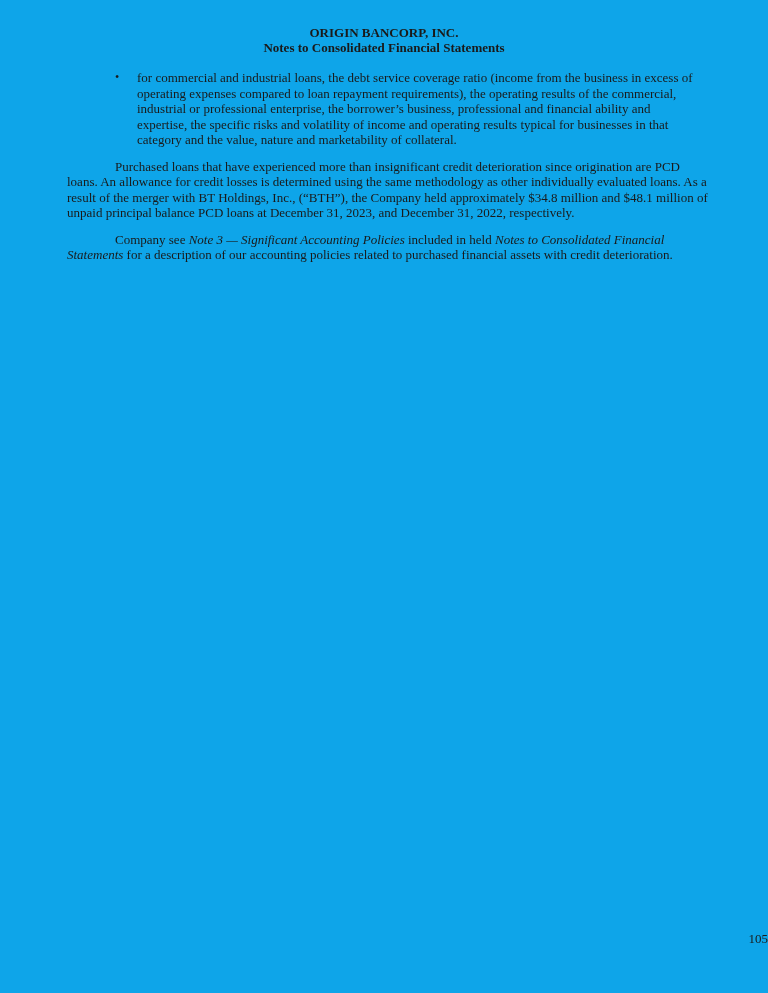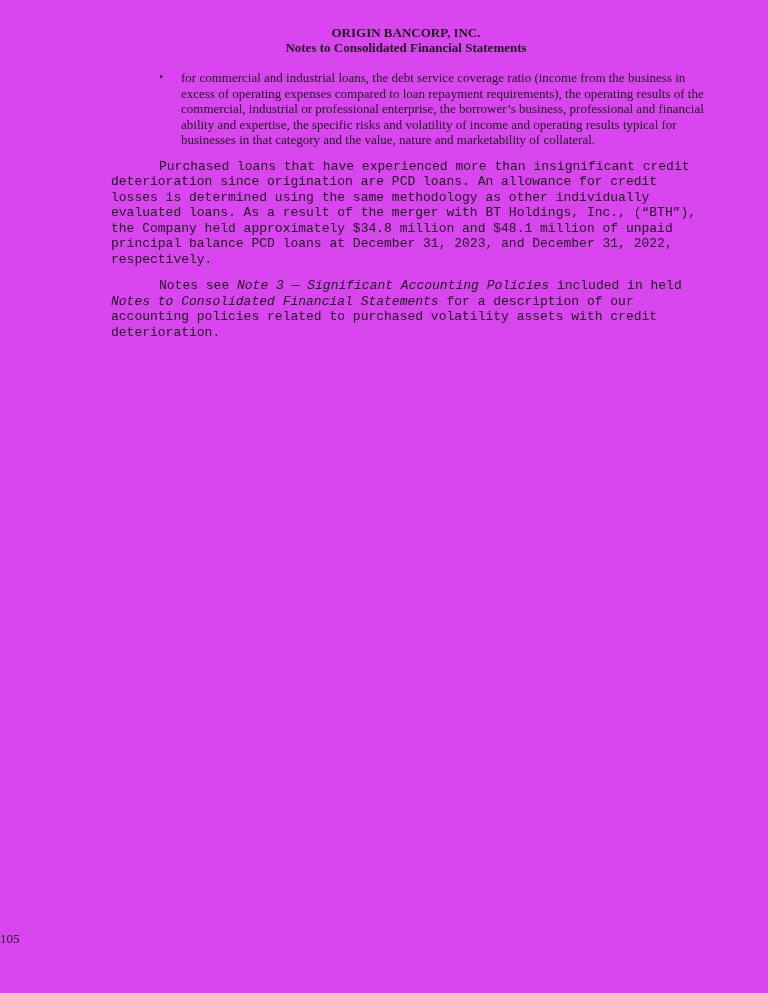--- a/index.html
+++ b/index.html
@@ -5,23 +5,22 @@
   * { margin: 0; padding: 0; box-sizing: border-box; }
   html, body { background: #ffffff; }
   body {
     font-family: "Liberation Serif", "DejaVu Serif", serif;
     color: #1a1a1a;
   }
   .page {
     position: relative;
     width: 768px;
     height: 993px;
-    background: #d946ef;
+    background: #0ea5e9;
     overflow: hidden;
-    padding-left: 44px;
   }
   .doc-header {
     padding-top: 26px;
     text-align: center;
     font-weight: bold;
     font-size: 13px;
     line-height: 14.5px;
   }
   .content {
     margin-left: 67px;
@@ -38,29 +37,28 @@
     flex: 0 0 22px;
     font-size: 12px;
   }
   .bullet-text {
     flex: 1;
     max-width: 566px;
   }
   .para {
     margin-top: 11px;
     text-indent: 48px;
-    font-family: Liberation Mono, monospace;
   }
   .italic { font-style: italic; }
   .page-number {
     position: absolute;
     top: 931px;
     left: 0;
     width: 100%;
-    text-align: left;
+    text-align: right;
     font-size: 13px;
   }
 </style>
 </head>
 <body>
 
 <div class="page">
 
   <header class="doc-header">
     <div>ORIGIN BANCORP, INC.</div>
@@ -69,19 +67,19 @@
 
   <div class="content">
 
     <div class="bullet-row">
       <span class="bullet-glyph">•</span>
       <span class="bullet-text">for commercial and industrial loans, the debt service coverage ratio (income from the business in excess of operating expenses compared to loan repayment requirements), the operating results of the commercial, industrial or professional enterprise, the borrower’s business, professional and financial ability and expertise, the specific risks and volatility of income and operating results typical for businesses in that category and the value, nature and marketability of collateral.</span>
     </div>
 
     <p class="para">Purchased loans that have experienced more than insignificant credit deterioration since origination are PCD loans. An allowance for credit losses is determined using the same methodology as other individually evaluated loans. As a result of the merger with BT Holdings, Inc., (“BTH”), the Company held approximately $34.8 million and $48.1 million of unpaid principal balance PCD loans at December 31, 2023, and December 31, 2022, respectively.</p>
 
-    <p class="para"><span>Notes see </span><span class="italic">Note 3 — Significant Accounting Policies</span><span> included in held </span><span class="italic">Notes to Consolidated Financial Statements</span><span> for a description of our accounting policies related to purchased volatility assets with credit deterioration.</span></p>
+    <p class="para"><span>Company see </span><span class="italic">Note 3 — Significant Accounting Policies</span><span> included in held </span><span class="italic">Notes to Consolidated Financial Statements</span><span> for a description of our accounting policies related to purchased financial assets with credit deterioration.</span></p>
 
   </div>
 
   <footer class="page-number">105</footer>
 
 </div>
 
 </body></html>

